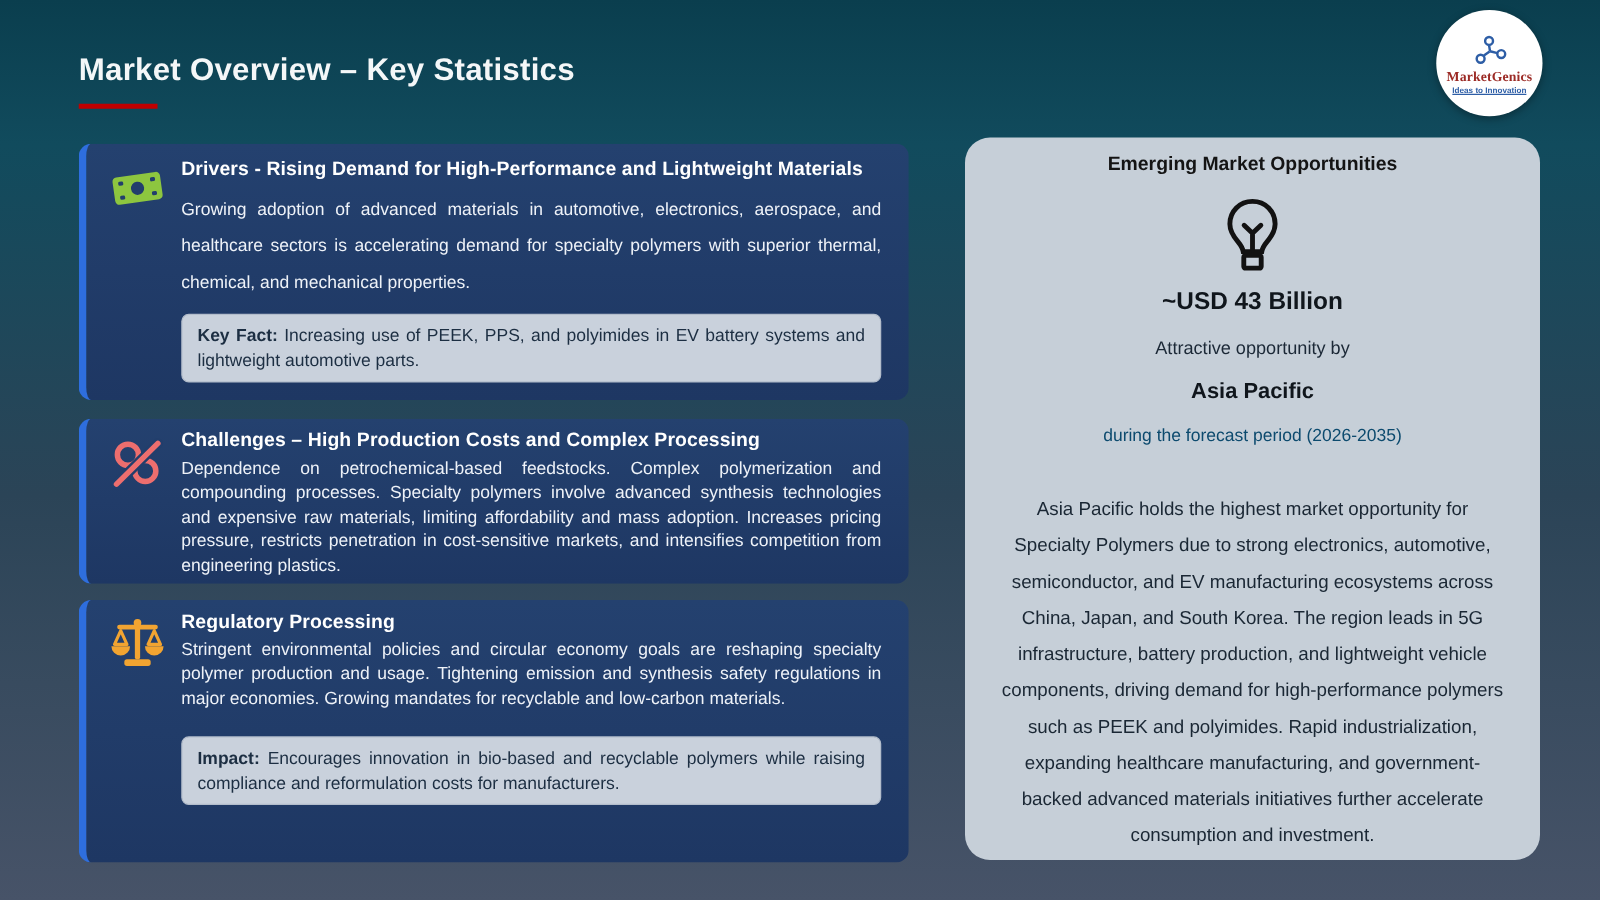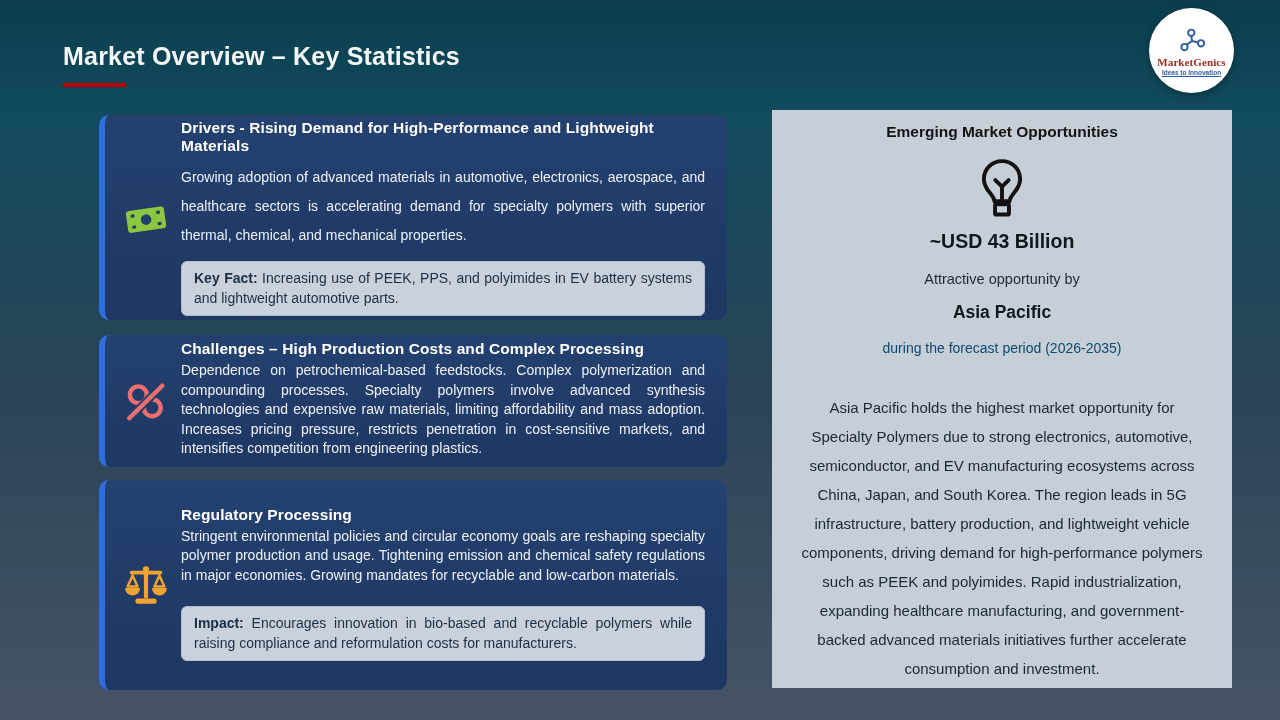--- a/index.html
+++ b/index.html
@@ -37,24 +37,23 @@
   .logo-tagline{
     color:#2e5ea6; font-size:6.5px; font-weight:bold; text-decoration:underline; margin-top:1px;
   }
 
   
   .cards{ position:absolute; left:63px; top:115px; width:664px; }
   .card{
     background:linear-gradient(180deg,#24416f 0%,#1e3763 100%);
     border-left:6px solid #2e6ede;
     border-radius:10px;
-    display:flex; align-items:center;
+    display:flex; align-items:flex-start;
     padding:12px 22px 12px 18px;
     color:#f0f3f7;
-    margin-left:36px;
   }
   .card-1{ height:205px; margin-bottom:15px; }
   .card-2{ height:132px; margin-bottom:13px; padding-top:9px; }
   .card-3{ height:210px; padding-top:9px; }
   .card-icon{ width:46px; flex:0 0 46px; margin-right:12px; margin-top:4px; }
   .card-content{ flex:1; min-width:0; }
   .card-title{
     color:#ffffff; font-size:15.5px; font-weight:bold; letter-spacing:.1px;
   }
   .card-body{
@@ -67,21 +66,21 @@
     color:#1c2e42; font-size:14px; line-height:19.5px;
     padding:7px 12px; text-align:justify;
   }
   .callout-1{ margin-top:11px; }
   .callout-3{ margin-top:21px; }
   .callout .lbl{ font-weight:bold; }
 
   
   .panel{
     position:absolute; left:772px; top:110px; width:460px; height:578px;
-    background:#c6cfd8; border-radius:0;
+    background:#c6cfd8; border-radius:20px;
     color:#16222f; text-align:center;
     padding:13px 28px;
   }
   .panel-title{ font-size:15.5px; font-weight:bold; color:#141414; }
   .panel-bulb{ margin:16px auto 0; width:52px; height:64px; display:block; }
   .panel-value{ font-size:19.5px; font-weight:bold; margin-top:9px; color:#10161c; }
   .panel-sub{ font-size:14.5px; margin-top:18px; color:#1b2836; }
   .panel-region{ font-size:17.5px; font-weight:bold; margin-top:15px; color:#10161c; }
   .panel-period{ font-size:14px; margin-top:17px; color:#0c4a6e; }
   .panel-desc{
@@ -161,21 +160,21 @@
           <path d="M10 12 L4.8 23.5 L15.2 23.5 Z"></path>
           <path d="M38 12 L32.8 23.5 L43.2 23.5 Z"></path>
         </g>
         <g fill="#f2a431">
           <path d="M2.2 25 a7.8 7.8 0 0 0 15.6 0 Z"></path>
           <path d="M30.2 25 a7.8 7.8 0 0 0 15.6 0 Z"></path>
         </g>
       </svg>
       <div class="card-content">
         <div class="card-title">Regulatory Processing</div>
-        <div class="card-body body-tight">Stringent environmental policies and circular economy goals are reshaping specialty polymer production and usage. Tightening emission and chemical safety regulations in major economies. Growing mandates for recyclable and low-carbon materials.</div>
+        <div class="card-body body-tight">Stringent environmental policies and circular economy goals are reshaping specialty polymer production and usage. Tightening emission and synthesis safety regulations in major economies. Growing mandates for recyclable and low-carbon materials.</div>
         <div class="callout callout-3">
           <span class="lbl">Impact:</span>
           <span>Encourages innovation in bio-based and recyclable polymers while raising compliance and reformulation costs for manufacturers.</span>
         </div>
       </div>
     </div>
 
   </div>
 
   <div class="panel">

